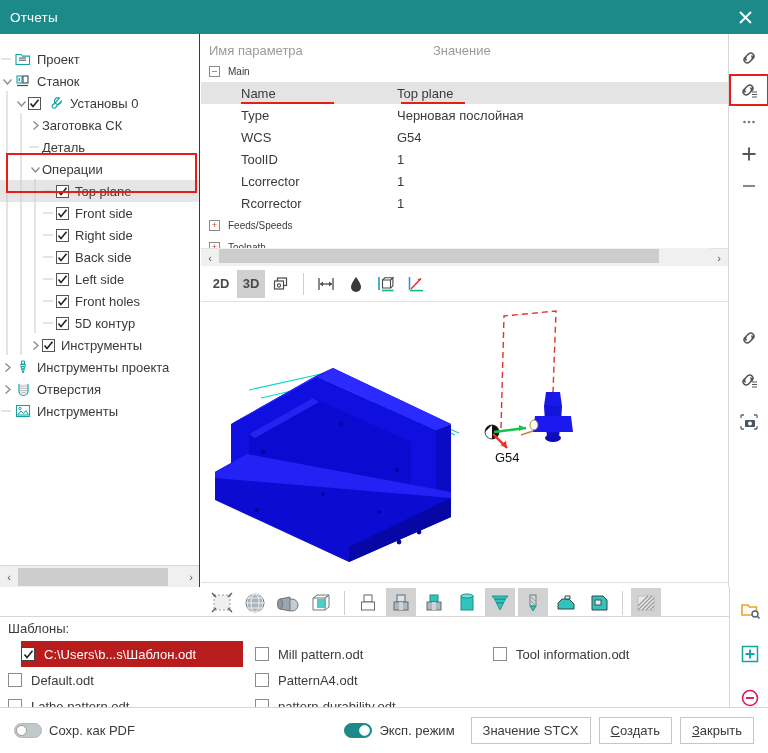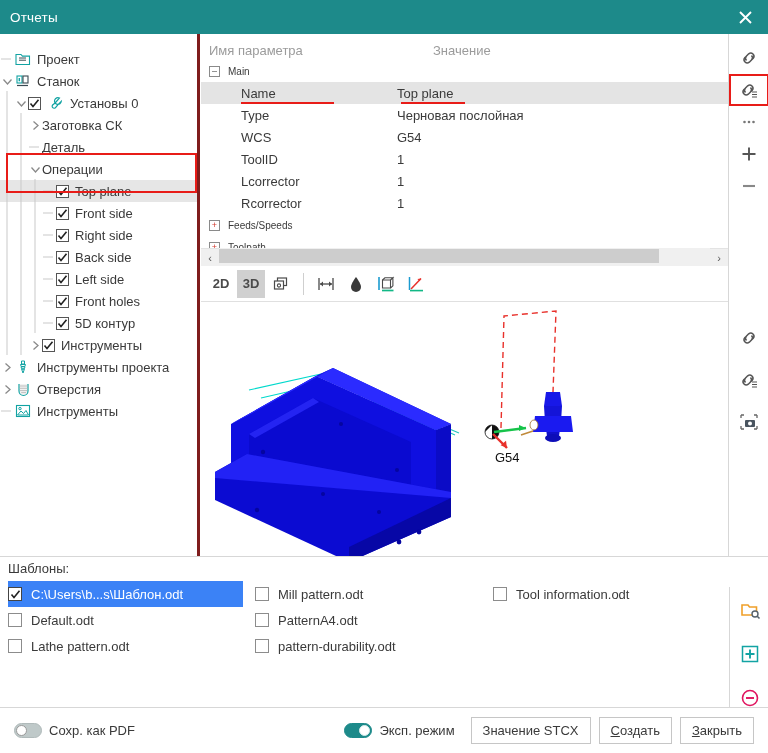--- a/index.html
+++ b/index.html
@@ -26,21 +26,21 @@
     cursor: pointer;
   }
   .close-btn svg { display:block; }
 
   
   .body-area { position:absolute; left:0; top:34px; width:768px; height:553px; }
 
   
   .tree-panel {
     position:absolute; left:0; top:0; width:200px; height:553px;
-    background:#fff; border-right:3px solid #7f1d1d;
+    background:#fff; border-right:1px solid #7f1d1d;
     overflow:hidden;
   }
   .tree-inner { padding: 14px 0 0 0; }
   .tree-row {
     display:flex; align-items:center; height:22px; white-space:nowrap;
     font-size:13px; color:#3a3a3a; position:relative;
   }
   .tree-row.selected { background:#e6e6e6; }
   .twisty { width:14px; min-width:14px; display:flex; align-items:center; justify-content:center; color:#8a8a8a; }
   .twisty svg { display:block; }
@@ -127,32 +127,32 @@
     border-left:1px solid #d7d7d7; background:#fff;
   }
   .rr-btn {
     width:40px; height:32px; display:flex; align-items:center; justify-content:center;
     cursor:pointer; color:#555;
   }
   .rr-highlight { outline:2px solid #e81c18; outline-offset:-2px; }
 
   
   .templates {
-    position:absolute; left:0; top:556px; width:768px; height:120px; background:#fff;
+    position:absolute; left:0; top:616px; width:768px; height:120px; background:#fff;
     border-top:1px solid #d7d7d7;
   }
   .tpl-label { position:absolute; left:8px; top:4px; font-size:13px; color:#3a3a3a; }
   .tpl-grid { position:absolute; left:8px; top:24px; width:715px; }
   .tpl-col { position:absolute; top:0; }
   .tpl-item { display:flex; align-items:center; height:26px; font-size:13px; color:#3a3a3a; }
   .tpl-chk {
     width:14px; height:14px; min-width:14px; border:1px solid #8c8c8c; background:#fff;
     margin-right:9px; display:inline-flex; align-items:center; justify-content:center;
   }
-  .tpl-item.sel { background:#3b82f6; color:#fff; padding-right:6px; }
+  .tpl-item.sel { background:#b91c1c; color:#fff; padding-right:6px;margin-left:13px; }
   .tpl-item.sel .tpl-chk { border-color:#444; }
   .tpl-name { white-space:nowrap; }
 
   .tpl-rail { position:absolute; left:729px; top:587px; width:39px; height:120px; border-left:1px solid #d7d7d7; background:#fff;}
   .tpl-rail .rr-btn { width:39px; height:36px; }
 
   
   .footer {
     position:absolute; left:0; top:707px; width:768px; height:46px;
     background:#fff; border-top:1px solid #d7d7d7; display:flex; align-items:center;

